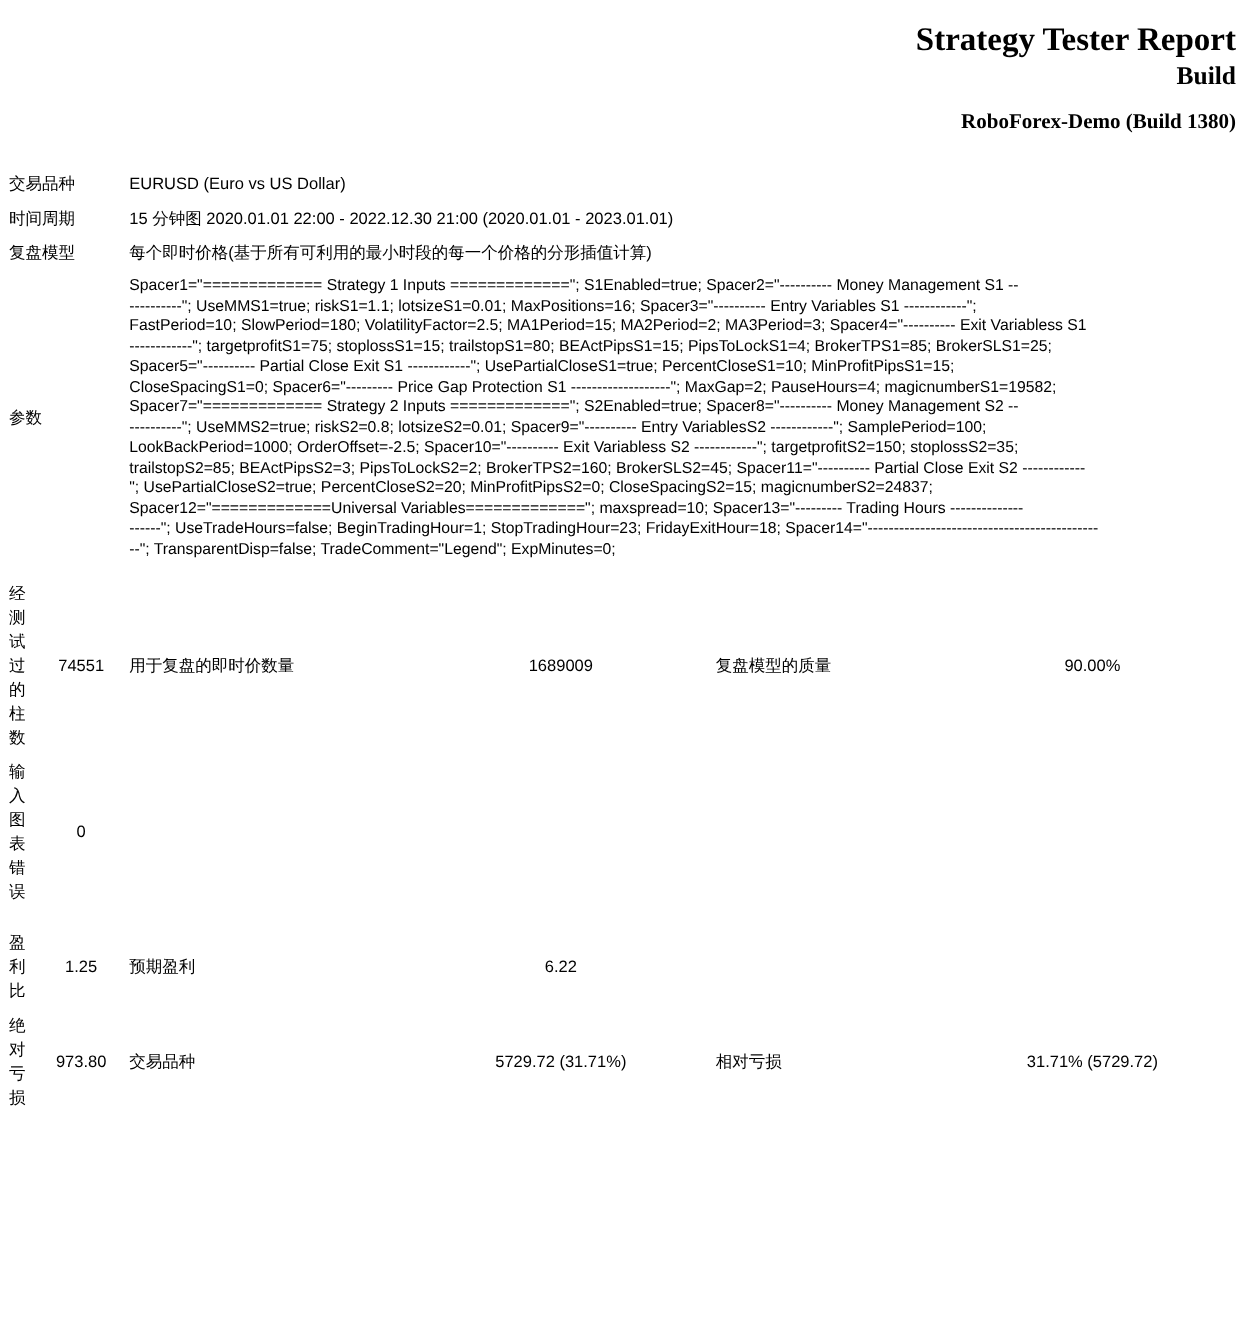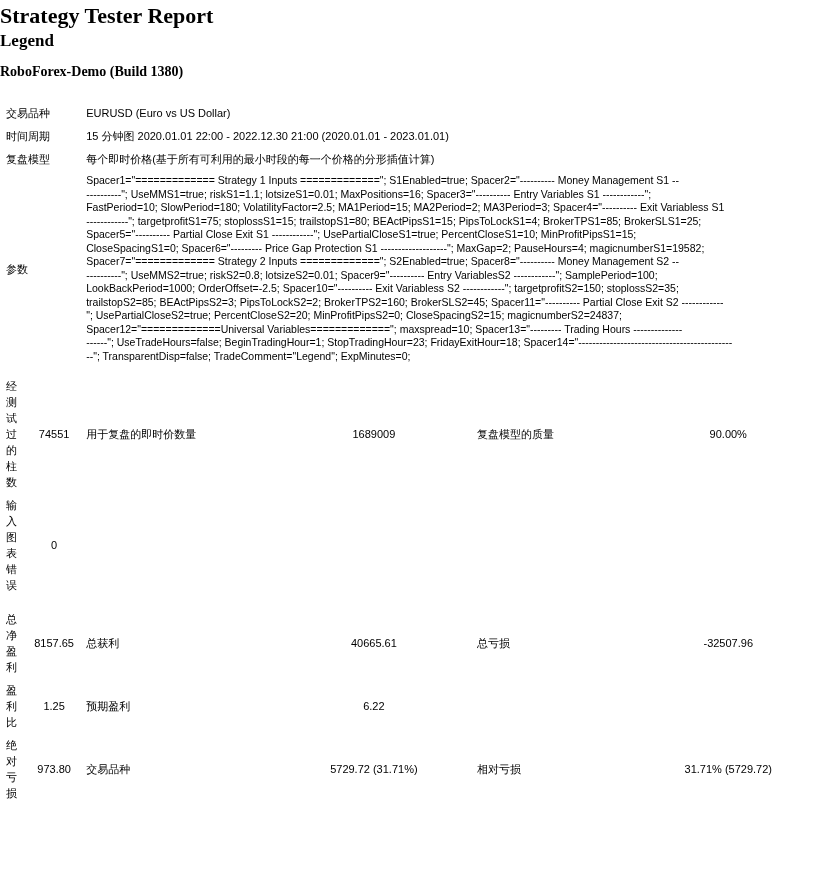--- a/index.html
+++ b/index.html
@@ -10,24 +10,24 @@
   }
   .page {
     width: 824px;
     height: 879px;
     overflow: hidden;
     background: #ffffff;
     font-family: "Liberation Sans", sans-serif;
   }
   
   .titles {
-    text-align: left;
+    text-align: right;
     font-family: "Liberation Serif", serif;
     font-weight: bold;
-    padding-top: 3px;
+    padding-top: 13px;
   }
   .title-main  { font-size: 22px; line-height: 26px; margin: 0; }
   .title-sub   { font-size: 17px; line-height: 20px; margin: 2px 0 0 0; }
   .title-build { font-size: 14px; line-height: 15px; margin: 13px 0 0 0; }
 
   
   table.report {
     table-layout: fixed;
     width: 820px;
     margin: 22px 0 0 2px;
@@ -60,21 +60,21 @@
   tr.spacer-row td { padding: 0; height: 10px; }
   tr.small-spacer-row td { padding: 0; height: 7px; }
 </style>
 </head>
 <body>
 
 <div class="page">
 
   <div class="titles">
     <div class="title-main">Strategy Tester Report</div>
-    <div class="title-sub">Legend</div>
+    <div class="title-sub">Build</div>
     <div class="title-build">RoboForex-Demo (Build 1380)</div>
   </div>
 
   <table class="report">
     <colgroup>
       <col class="c1">
         <col class="c2">
         <col class="c3">
         <col class="c4">
         <col class="c5">
@@ -135,28 +135,20 @@
       <td class="val"></td>
       <td class="lab"></td>
       <td class="val"></td>
     </tr>
 
     <tr class="spacer-row">
           <td colspan="6"></td>
         </tr>
 
 
-    <tr>
-      <td class="rowlabel">总净盈利</td>
-      <td class="val">8157.65</td>
-      <td class="lab">总获利</td>
-      <td class="val">40665.61</td>
-      <td class="lab">总亏损</td>
-      <td class="val">-32507.96</td>
-    </tr>
 
     <tr>
       <td class="rowlabel">盈利比</td>
       <td class="val">1.25</td>
       <td class="lab">预期盈利</td>
       <td class="val">6.22</td>
       <td class="lab"></td>
       <td class="val"></td>
     </tr>
 

